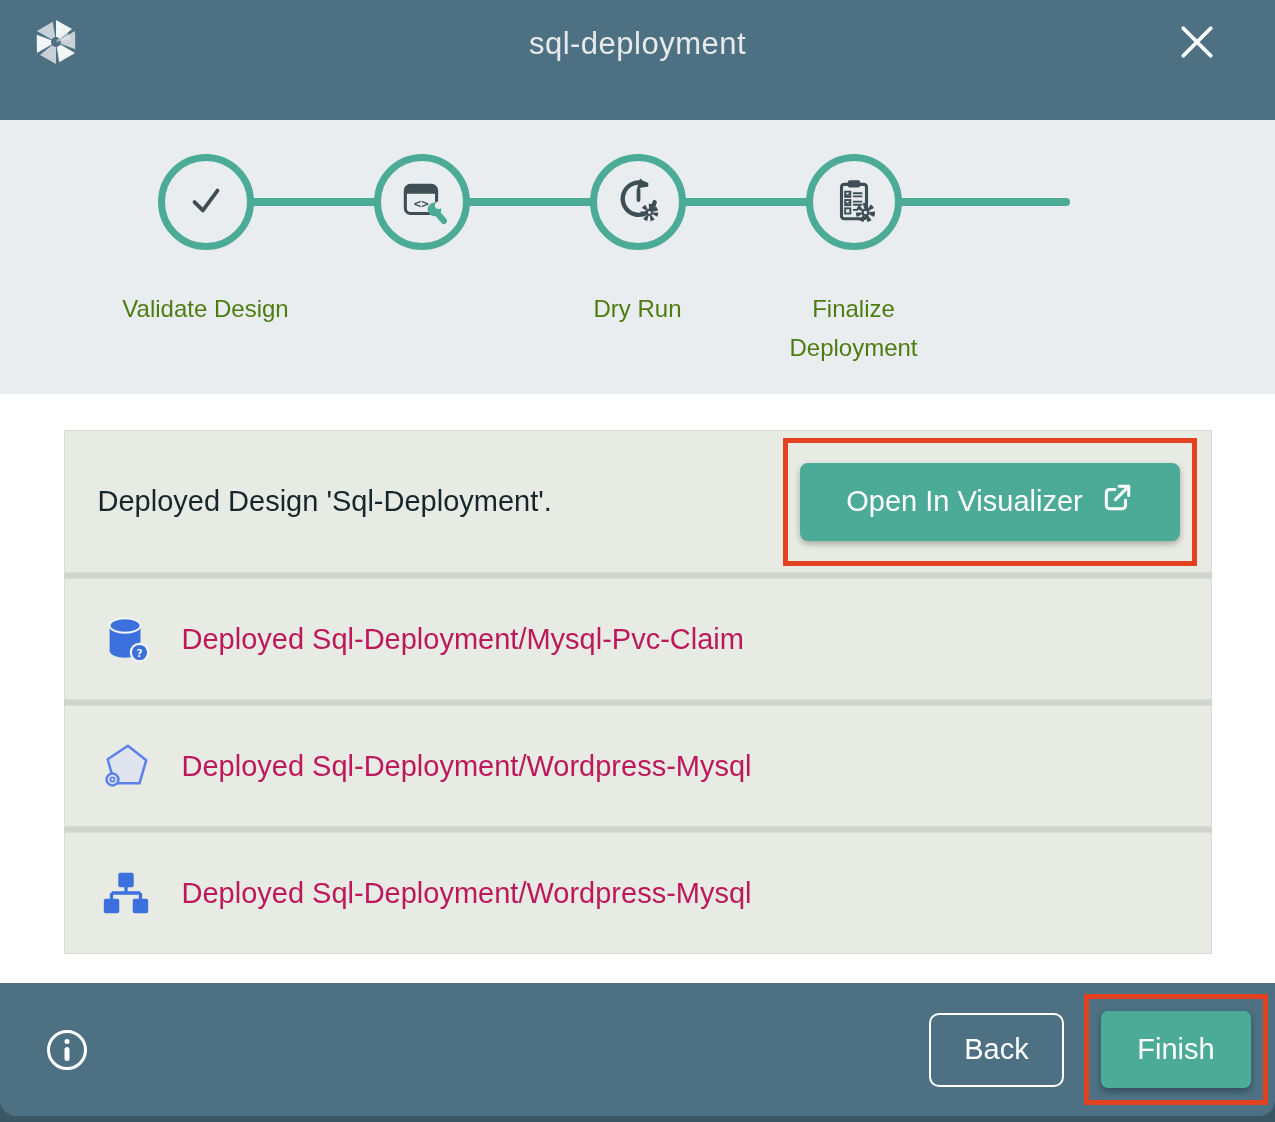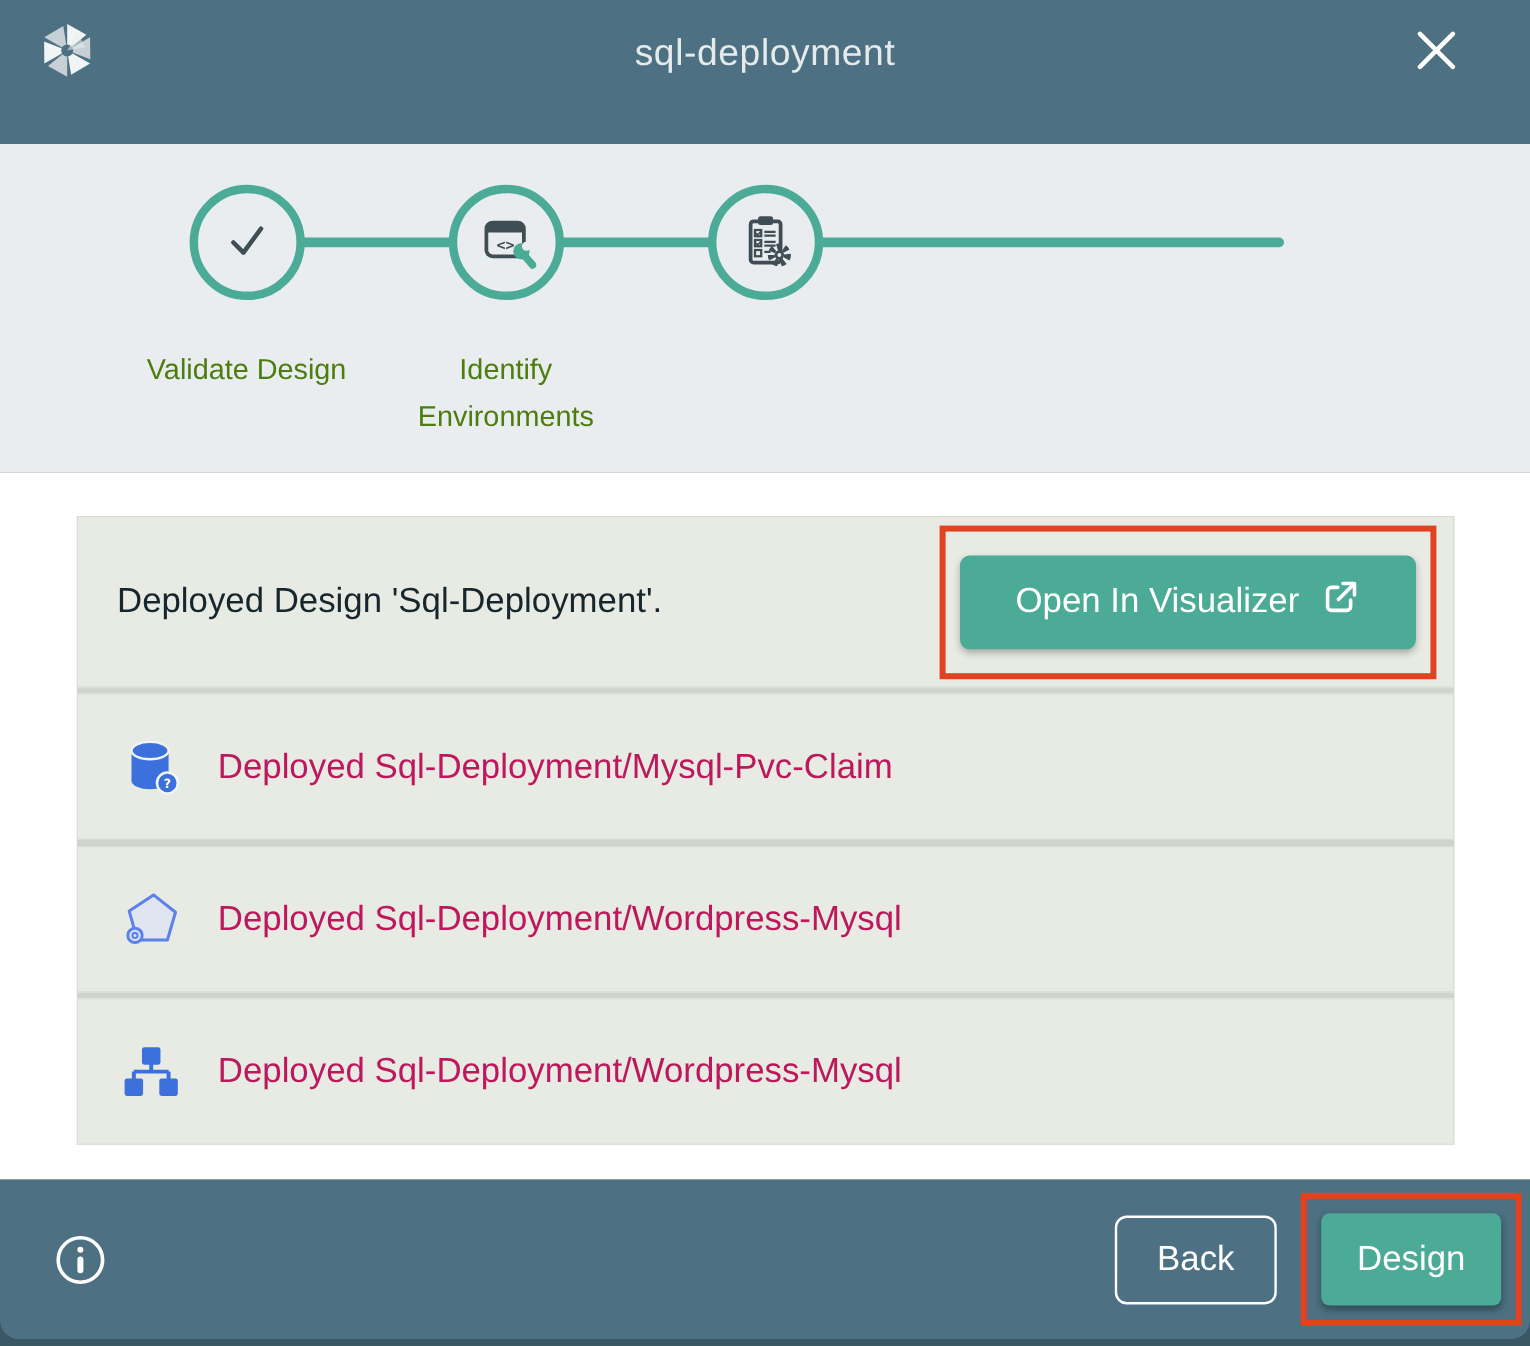--- a/index.html
+++ b/index.html
@@ -115,23 +115,37 @@
             <svg viewBox="0 0 48 48" width="50" height="50">
               <path d="M8 15 a5 5 0 0 1 5 -5 h20 a5 5 0 0 1 5 5 v3 H8 z" fill="#3f4e55"></path>
               <rect x="8" y="10" width="30" height="27" rx="5" fill="none" stroke="#3f4e55" stroke-width="3"></rect>
               <text x="16" y="32" font-size="12" font-weight="bold" fill="#3f4e55" font-family="DejaVu Sans Mono, monospace">&lt;&gt;</text>
               <circle cx="36" cy="33" r="6.5" fill="#4cab96"></circle>
               <circle cx="40" cy="29" r="3.6" fill="#e9edf0"></circle>
               <path d="M38 36 L45 44" stroke="#4cab96" stroke-width="6" stroke-linecap="round"></path>
             </svg>
           </span>
         </div>
-        <div class="step-label">Identify Environments</div>
-      </div>
-
+      </div>
+
+      <div class="step">
+        <div class="step-circle">
+          <span>
+            <svg viewBox="0 0 48 48" width="50" height="50">
+              <path d="M32 9 A15.5 15.5 0 1 0 40 26" fill="none" stroke="#3f4e55" stroke-width="4.2" stroke-linecap="round"></path>
+              <path d="M26 3 L34 11 L23 13 Z" fill="#3f4e55"></path>
+              <path d="M24.5 14 L24.5 24" stroke="#3f4e55" stroke-width="3.6" stroke-linecap="round"></path>
+              <circle cx="35" cy="36" r="6" fill="none" stroke="#3f4e55" stroke-width="5" stroke-dasharray="3 2.4"></circle>
+              <circle cx="35" cy="36" r="3.4" fill="#3f4e55"></circle>
+              <circle cx="35" cy="36" r="1.4" fill="#e9edf0"></circle>
+            </svg>
+          </span>
+        </div>
+        <div class="step-label">Dry Run</div>
+      </div>
 
       <div class="step">
         <div class="step-circle">
           <span>
             <svg viewBox="0 0 48 48" width="50" height="50">
               <rect x="12" y="9" width="24" height="33" rx="2.5" fill="none" stroke="#3f4e55" stroke-width="3"></rect>
               <rect x="18" y="5" width="12" height="7" rx="2" fill="#3f4e55"></rect>
               <rect x="15.5" y="16" width="5" height="5" fill="none" stroke="#3f4e55" stroke-width="1.8"></rect>
               <path d="M16.3 18.5 l1.5 1.5 2.4 -2.8" fill="none" stroke="#3f4e55" stroke-width="1.4"></path>
               <path d="M23 17.5 H32 M23 20.5 H32" stroke="#3f4e55" stroke-width="1.8"></path>
@@ -139,20 +153,21 @@
               <path d="M16.3 26.5 l1.5 1.5 2.4 -2.8" fill="none" stroke="#3f4e55" stroke-width="1.4"></path>
               <path d="M23 25.5 H32 M23 28.5 H32" stroke="#3f4e55" stroke-width="1.8"></path>
               <rect x="15.5" y="32" width="5" height="5" fill="none" stroke="#3f4e55" stroke-width="1.8"></rect>
               <path d="M23 33.5 H28" stroke="#3f4e55" stroke-width="1.8"></path>
               <circle cx="35" cy="36" r="6.5" fill="none" stroke="#3f4e55" stroke-width="5.5" stroke-dasharray="3.2 2.5"></circle>
               <circle cx="35" cy="36" r="3.8" fill="#3f4e55"></circle>
               <circle cx="35" cy="36" r="1.6" fill="#e9edf0"></circle>
             </svg>
           </span>
         </div>
+        <div class="step-label">Finalize Deployment</div>
       </div>
 
     </div>
   </div>
 
   <div class="content">
     <div class="rows">
 
       <div class="row row-design">
         <div class="row-msg">Deployed Design 'Sql-Deployment'.</div>
@@ -213,17 +228,17 @@
       </div>
 
     </div>
   </div>
 
   <div class="ftr">
     <div class="info-icon"></div>
     <div class="ftr-spacer"></div>
     <button class="btn-back">Back</button>
     <div class="annot annot-finish">
-      <button class="btn-finish">Design</button>
+      <button class="btn-finish">Finish</button>
     </div>
   </div>
 
 </div>
 
 </body></html>

